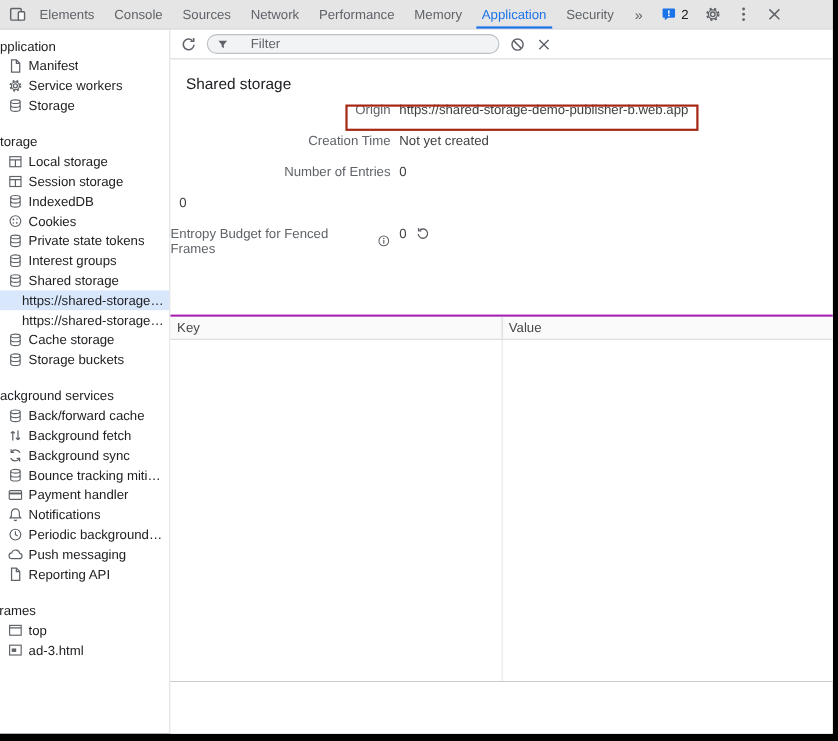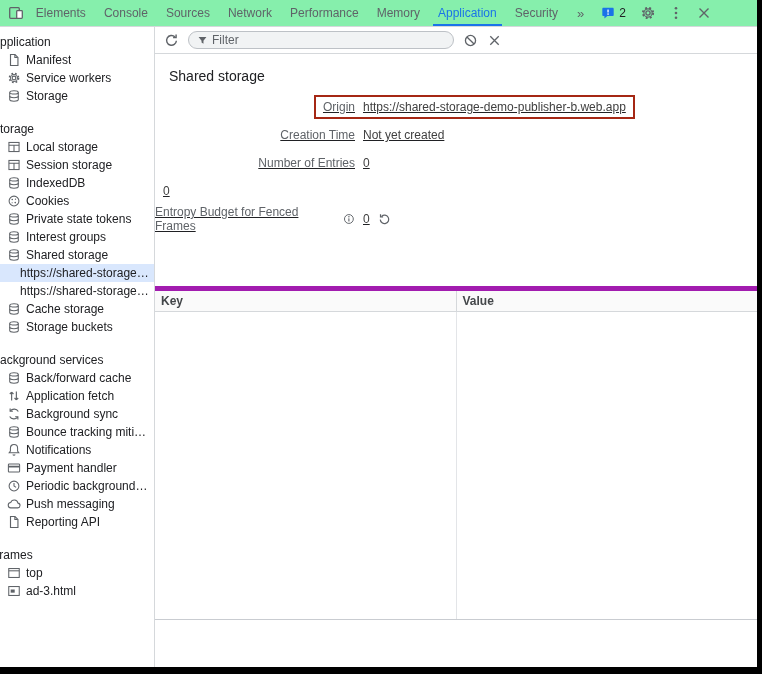--- a/index.html
+++ b/index.html
@@ -9,21 +9,21 @@
     font-family: "Liberation Sans", sans-serif; font-size: 12px; color: #202124;
   }
   .window {
     width: 762px; height: 674px; background: #fff;
     border-right: 5px solid #000; border-bottom: 7px solid #000;
     display: flex; flex-direction: column;
   }
   
   .tabbar {
     flex: 0 0 27px; display: flex; align-items: stretch;
-    border-bottom: 1px solid #d5d8db; padding: 0 40px 0 6px; background: #86efac;
+    border-bottom: 1px solid #d5d8db; padding: 0 40px 0 6px; background: #e5e5e5;
   }
   .icon-btn {
     background: none; border: 0; padding: 0; margin: 0; color: #5f6368;
     display: inline-flex; align-items: center; justify-content: center; cursor: pointer; font: inherit;
   }
   .tabbar .icon-btn { width: 26px; }
   .tab-strip { display: flex; }
   .tab { display: flex; align-items: center; padding: 0 9px; color: #5f6368; position: relative; cursor: pointer; white-space: nowrap; }
   .tab.active { color: #1a73e8; }
   .tab.active::after { content: ""; position: absolute; left: 4px; right: 4px; bottom: 0; height: 2px; background: #1a73e8; }
@@ -44,34 +44,34 @@
   .tree-item .ic { flex: 0 0 14px; color: #5f6368; }
   .tree-item .lbl { overflow: hidden; text-overflow: ellipsis; }
   .tree-item.child { padding-left: 20px; }
   .tree-item.selected { background: #d9e7fd; }
   
   .main { flex: 1; min-width: 0; display: flex; flex-direction: column; background: #fff; }
   .main-toolbar { flex: 0 0 27px; display: flex; align-items: center; gap: 9px; padding: 0 9px; border-bottom: 1px solid #d5d8db; }
   .main-toolbar .icon-btn .ic { width: 15px; height: 15px; }
   .filter-box {
     width: 266px; height: 18px; border: 1px solid #bdc1c6; background: #f1f3f4;
-    border-radius: 9px; display: flex; align-items: center; gap: 4px; padding: 0 8px; color: #5f6368;
+    border-radius: 9px; display: flex; align-items: center; gap: 20px; padding: 0 8px; color: #5f6368;
   }
   .filter-box .ic { width: 11px; height: 11px; flex: 0 0 11px; }
   .filter-input { flex: 1; min-width: 0; border: 0; background: transparent; outline: 0; font: inherit; color: #202124; padding: 0; }
   .filter-input::placeholder { color: #5f6368; opacity: 1; }
   .report-title { padding: 14px 14px 9px; font-size: 14px; font-weight: 500; color: #202124; }
   .metadata { position: relative; }
-  .meta-row { display: flex; align-items: center; height: 28px; position: relative; text-decoration: underline; }
+  .meta-row { display: flex; align-items: flex-start; height: 28px; position: relative; }
   .meta-label { flex: 0 0 200px; width: 200px; display: flex; justify-content: flex-end; align-items: center; gap: 4px; color: #5f6368; }
   .meta-label .ic { width: 12px; height: 12px; }
   .meta-value { display: flex; align-items: center; gap: 8px; padding-left: 8px; color: #404040; }
   .reset-btn .ic { width: 13px; height: 13px; }
   .hl-box { position: absolute; left: 140px; width: 316px; top: 2px; bottom: 2px; border: 2px solid #a52714; pointer-events: none; }
-  .datagrid { margin-top: 53px; flex: 0 0 334px; border-top: 5px solid #a21caf; border-bottom: 1px solid #c9ccd1; display: flex; flex-direction: column; font-weight: bold; }
+  .datagrid { margin-top: 53px; flex: 0 0 334px; border-top: 2px solid #a21caf; border-bottom: 1px solid #c9ccd1; display: flex; flex-direction: column; }
   .dg-header { flex: 0 0 21px; display: flex; background: #fafafa; border-bottom: 1px solid #d5d8db; }
   .dg-col { flex: 1; padding: 0 6px; display: flex; align-items: center; color: #44474a; cursor: default; }
   .dg-col:first-child { border-right: 1px solid #d5d8db; }
   .dg-body { flex: 1; position: relative; background: #fff; }
   .dg-body::before { content: ""; position: absolute; left: 50%; top: 0; bottom: 0; width: 1px; background: #e3e5e8; }
   .bottom-filler { flex: 1; }
 </style>
 </head>
 <body>
 
@@ -313,45 +313,45 @@
           <div class="tree-item">
             <svg class="ic">
               <use href="#sym-database"></use>
             </svg>
             <span class="lbl">Back/forward cache</span>
           </div>
           <div class="tree-item">
             <svg class="ic">
               <use href="#sym-updown"></use>
             </svg>
-            <span class="lbl">Application fetch</span>
+            <span class="lbl">Background fetch</span>
           </div>
           <div class="tree-item">
             <svg class="ic">
               <use href="#sym-sync"></use>
             </svg>
             <span class="lbl">Background sync</span>
           </div>
           <div class="tree-item">
             <svg class="ic">
               <use href="#sym-database"></use>
             </svg>
             <span class="lbl">Bounce tracking mitigations</span>
           </div>
           <div class="tree-item">
             <svg class="ic">
+              <use href="#sym-card"></use>
+            </svg>
+            <span class="lbl">Payment handler</span>
+          </div>
+          <div class="tree-item">
+            <svg class="ic">
               <use href="#sym-bell"></use>
             </svg>
             <span class="lbl">Notifications</span>
-          </div>
-          <div class="tree-item">
-            <svg class="ic">
-              <use href="#sym-card"></use>
-            </svg>
-            <span class="lbl">Payment handler</span>
           </div>
           <div class="tree-item">
             <svg class="ic">
               <use href="#sym-clock"></use>
             </svg>
             <span class="lbl">Periodic background sync</span>
           </div>
           <div class="tree-item">
             <svg class="ic">
               <use href="#sym-cloud"></use>

